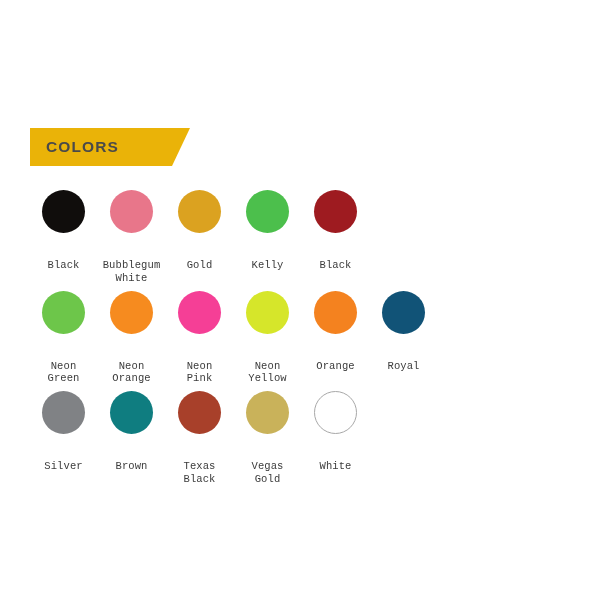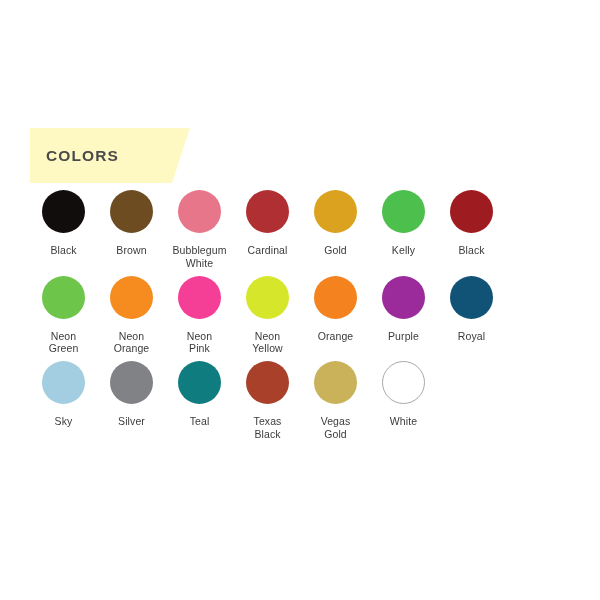--- a/index.html
+++ b/index.html
@@ -19,23 +19,23 @@
     width: 600px;
     height: 600px;
     box-sizing: border-box;
   }
 
   
   #header-banner {
     position: absolute;
     left: 30px;
     top: 128px;
-    height: 55px;
+    height: 38px;
     min-width: 118px;
-    background: #fef9c3;
+    background: #eab308;
     display: flex;
     align-items: center;
     padding: 0 26px 0 16px;
     -webkit-clip-path: polygon(0 0, 100% 0, calc(100% - 18px) 100%, 0 100%);
     clip-path: polygon(0 0, 100% 0, calc(100% - 18px) 100%, 0 100%);
   }
   #header-title {
     font-size: 15.5px;
     font-weight: bold;
     letter-spacing: 1.1px;
@@ -67,56 +67,49 @@
     height: 43px;
     border-radius: 50%;
     background: #cccccc;
   }
   .swatch-dot.outlined {
     border: 1px solid #a8a8a8;
     width: 41px;
     height: 41px;
   }
   .swatch-label {
-    margin-top: 11px;
+    margin-top: 26px;
     font-size: 10.5px;
     color: #3b3b3b;
     text-align: center;
     line-height: 1.22;
     white-space: pre-line;
     letter-spacing: 0.1px;
+    font-family: Liberation Mono, monospace;
   }
 </style>
 </head>
 <body>
 
 <div id="sheet">
 
   <div id="header-banner">
     <span id="header-title">COLORS</span>
   </div>
 
   <div id="swatch-grid">
       <div class="swatch-row">
         <div class="swatch-cell">
           <div class="swatch-dot" style="background: rgb(16, 13, 12);"></div>
           <div class="swatch-label" style="color: rgb(59, 59, 59);">Black</div>
         </div>
         <div class="swatch-cell">
-          <div class="swatch-dot" style="background: rgb(109, 76, 34);"></div>
-          <div class="swatch-label" style="color: rgb(59, 59, 59);">Brown</div>
-        </div>
-        <div class="swatch-cell">
           <div class="swatch-dot" style="background: rgb(232, 118, 138);"></div>
           <div class="swatch-label" style="color: rgb(59, 59, 59);">Bubblegum
 White</div>
-        </div>
-        <div class="swatch-cell">
-          <div class="swatch-dot" style="background: rgb(176, 47, 51);"></div>
-          <div class="swatch-label" style="color: rgb(59, 59, 59);">Cardinal</div>
         </div>
         <div class="swatch-cell">
           <div class="swatch-dot" style="background: rgb(219, 162, 32);"></div>
           <div class="swatch-label" style="color: rgb(59, 59, 59);">Gold</div>
         </div>
         <div class="swatch-cell">
           <div class="swatch-dot" style="background: rgb(76, 191, 76);"></div>
           <div class="swatch-label" style="color: rgb(59, 59, 59);">Kelly</div>
         </div>
         <div class="swatch-cell">
@@ -143,40 +136,32 @@
         <div class="swatch-cell">
           <div class="swatch-dot" style="background: rgb(214, 230, 42);"></div>
           <div class="swatch-label" style="color: rgb(59, 59, 59);">Neon
 Yellow</div>
         </div>
         <div class="swatch-cell">
           <div class="swatch-dot" style="background: rgb(244, 130, 31);"></div>
           <div class="swatch-label" style="color: rgb(59, 59, 59);">Orange</div>
         </div>
         <div class="swatch-cell">
-          <div class="swatch-dot" style="background: rgb(155, 42, 155);"></div>
-          <div class="swatch-label" style="color: rgb(59, 59, 59);">Purple</div>
-        </div>
-        <div class="swatch-cell">
           <div class="swatch-dot" style="background: rgb(17, 83, 119);"></div>
           <div class="swatch-label" style="color: rgb(59, 59, 59);">Royal</div>
         </div>
       </div>
       <div class="swatch-row">
         <div class="swatch-cell">
-          <div class="swatch-dot" style="background: rgb(163, 205, 224);"></div>
-          <div class="swatch-label" style="color: rgb(59, 59, 59);">Sky</div>
-        </div>
-        <div class="swatch-cell">
           <div class="swatch-dot" style="background: rgb(128, 130, 133);"></div>
           <div class="swatch-label" style="color: rgb(59, 59, 59);">Silver</div>
         </div>
         <div class="swatch-cell">
           <div class="swatch-dot" style="background: rgb(15, 125, 128);"></div>
-          <div class="swatch-label" style="color: rgb(59, 59, 59);">Teal</div>
+          <div class="swatch-label" style="color: rgb(59, 59, 59);">Brown</div>
         </div>
         <div class="swatch-cell">
           <div class="swatch-dot" style="background: rgb(168, 64, 42);"></div>
           <div class="swatch-label" style="color: rgb(59, 59, 59);">Texas
 Black</div>
         </div>
         <div class="swatch-cell">
           <div class="swatch-dot" style="background: rgb(201, 178, 90);"></div>
           <div class="swatch-label" style="color: rgb(59, 59, 59);">Vegas
 Gold</div>

